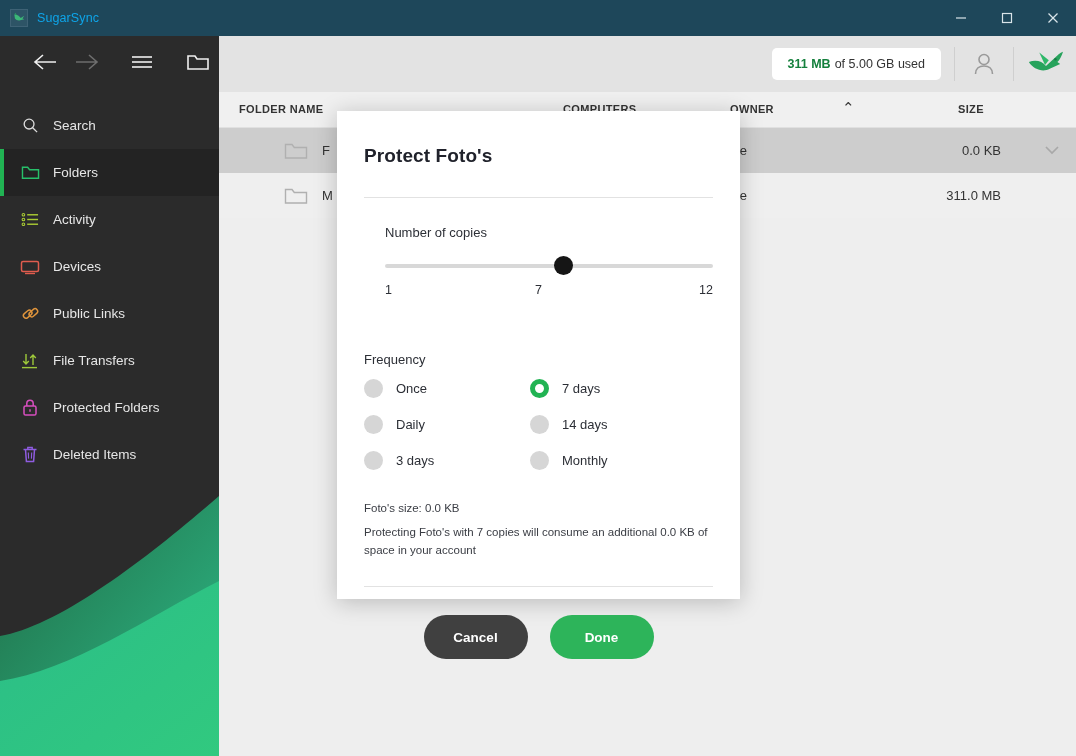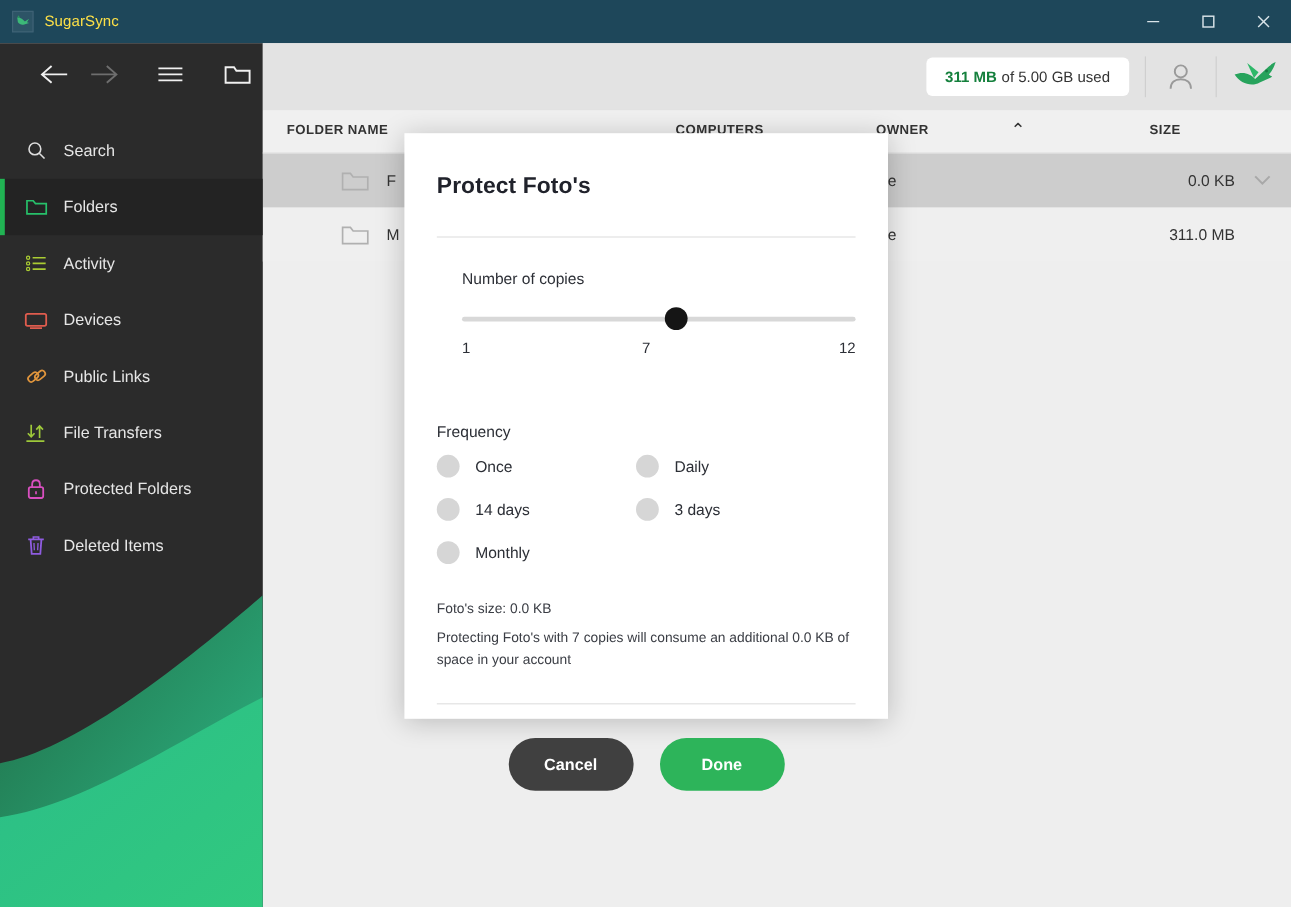--- a/index.html
+++ b/index.html
@@ -24,21 +24,21 @@
     display: flex; align-items: center;
   }
   .title-icon {
     width: 18px; height: 18px;
     margin-left: 10px; margin-right: 9px;
     background: #2d5466;
     border: 1px solid #3e6275;
     display: flex; align-items: center; justify-content: center;
   }
   .title-text {
-    color: #fde047; font-size: 12.5px; letter-spacing: .1px;
+    color: #0ea5e9; font-size: 12.5px; letter-spacing: .1px;
   }
   .win-controls {
     position: absolute; right: 0; top: 0;
     height: 36px; display: flex;
   }
   .win-btn {
     width: 46px; height: 36px;
     display: flex; align-items: center; justify-content: center;
     color: #d9e4e9; font-size: 13px;
   }
@@ -122,21 +122,21 @@
   .row {
     position: absolute; left: 219px;
     width: 857px; height: 45px;
     display: flex; align-items: center;
     font-size: 13px; color: #333;
   }
   .row.r0 { top: 128px; background: #cdcdcd; }
   .row.r1 { top: 173px; background: #efefef; }
   .cell-name { position: absolute; left: 65px; display: flex; align-items: center; gap: 14px; }
   .cell-owner { position: absolute; left: 510px; }
-  .cell-size  { position: absolute; left: 700px; width: 110px; text-align: right; }
+  .cell-size  { position: absolute; left: 672px; width: 110px; text-align: right; }
   .cell-chev  { position: absolute; left: 825px; }
   .modal {
     position: absolute; left: 337px; top: 111px;
     width: 403px; height: 488px;
     background: #ffffff;
     box-shadow: 0 3px 22px rgba(0,0,0,.22);
     padding: 0 27px;
   }
   .modal-title {
     font-size: 19px; color: #20222b; font-weight: bold;
@@ -430,20 +430,24 @@
     </div>
 
     <div class="freq-label">Frequency</div>
 
     <div class="freq-grid">
       <div class="radio-row">
         <span class="radio"></span>
         <span class="radio-label">Once</span>
       </div>
       <div class="radio-row">
+        <span class="radio sel"></span>
+        <span class="radio-label">7 days</span>
+      </div>
+      <div class="radio-row">
         <span class="radio"></span>
         <span class="radio-label">Daily</span>
       </div>
       <div class="radio-row">
         <span class="radio"></span>
         <span class="radio-label">14 days</span>
       </div>
       <div class="radio-row">
         <span class="radio"></span>
         <span class="radio-label">3 days</span>

